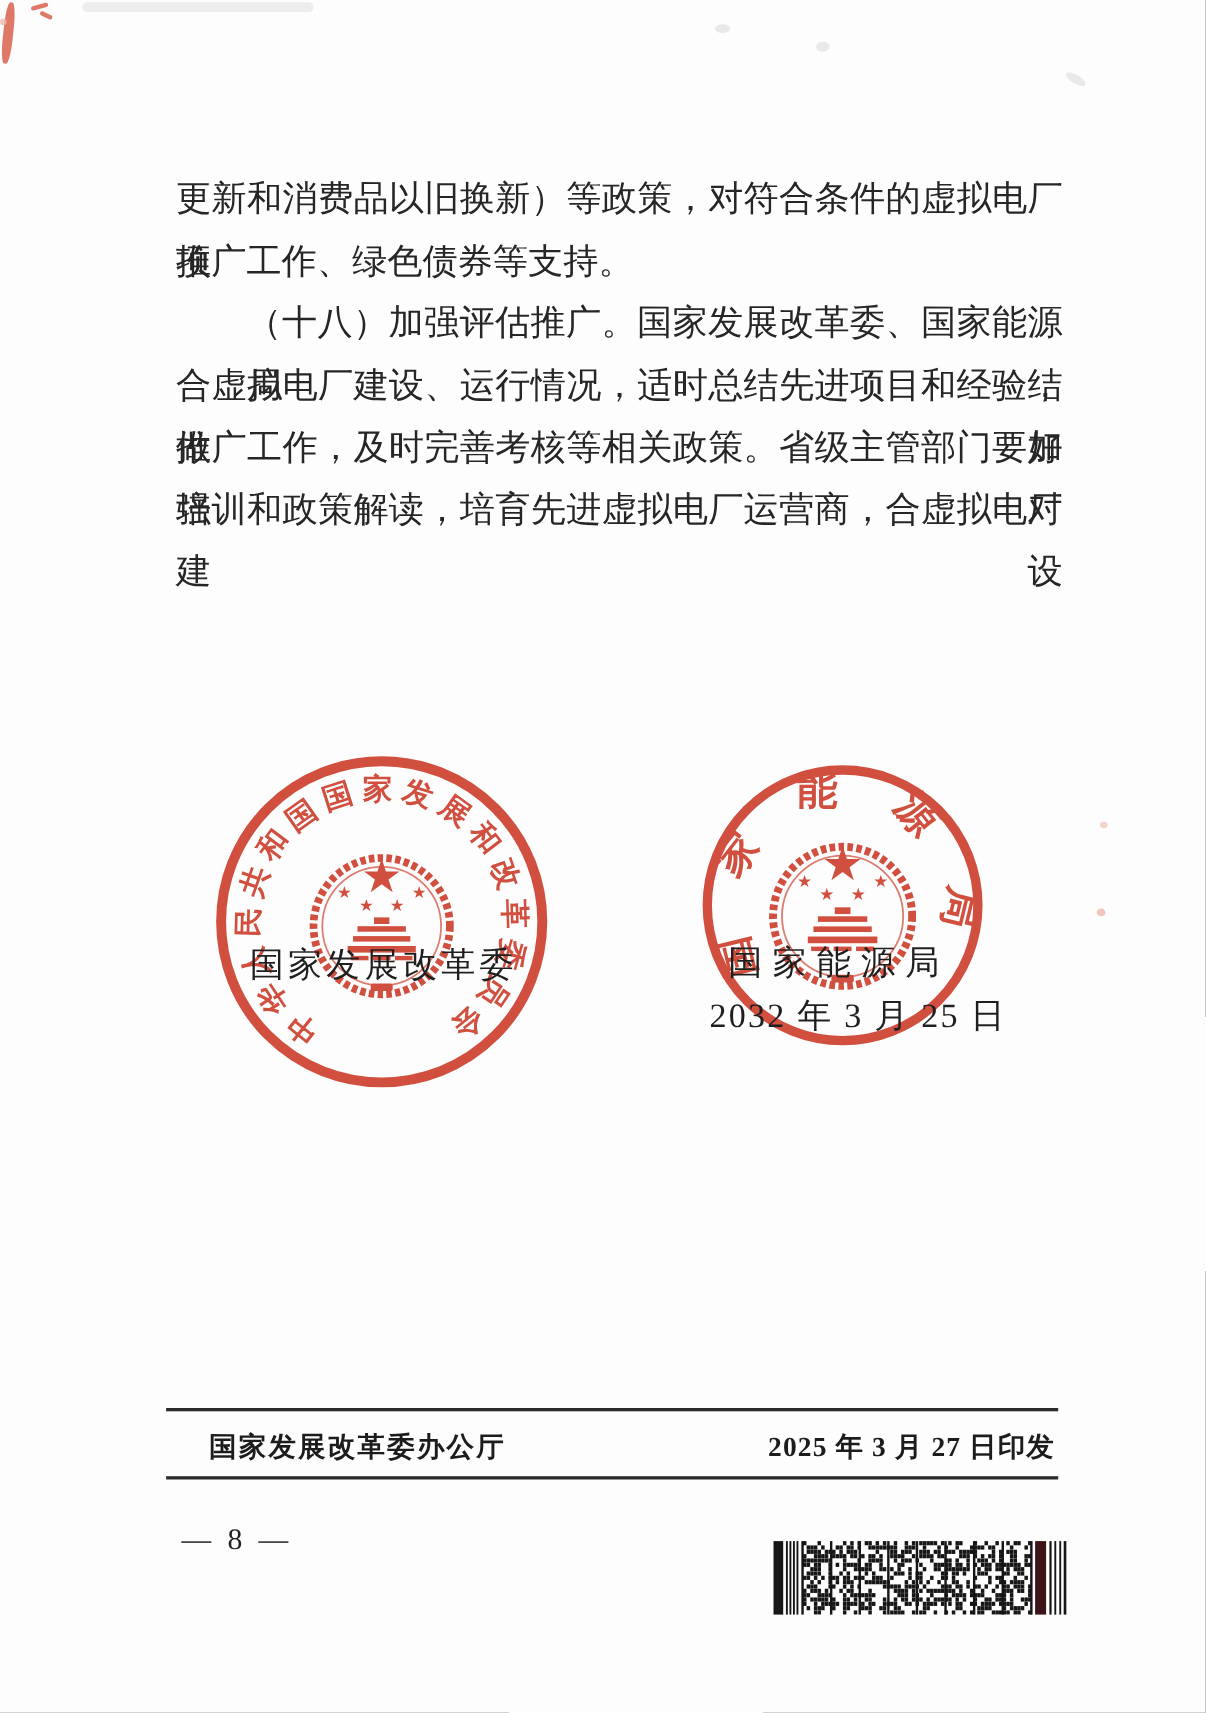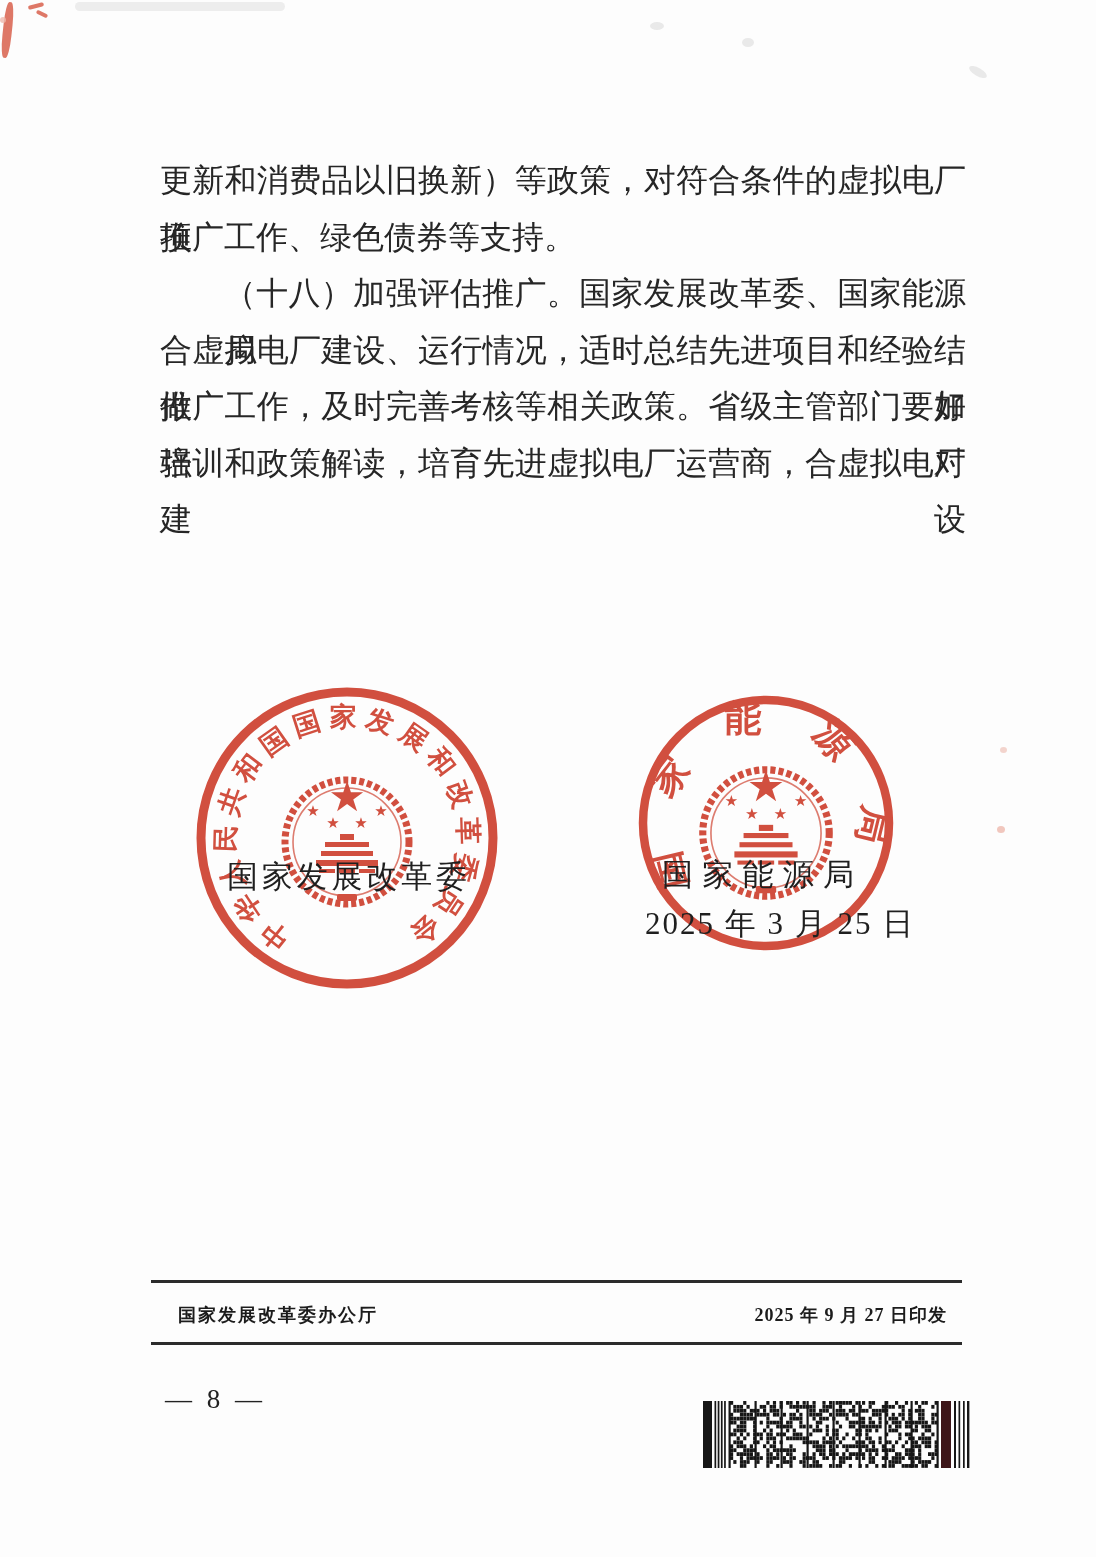--- a/index.html
+++ b/index.html
@@ -41,23 +41,23 @@
     font-size:31px;color:#1f1f1f;z-index:5;white-space:nowrap;
   }
   .sig span{display:inline-block;}
   .date-line{
     position:absolute;font-size:31px;color:#1f1f1f;z-index:5;white-space:nowrap;
     letter-spacing:2px;
   }
   
   .rule{position:absolute;left:151px;width:811px;height:3px;background:#2b2b2b;}
   .footer-row{
-    position:absolute;left:136px;top:1290px;width:811px;height:50px;
+    position:absolute;left:148px;top:1290px;width:811px;height:50px;
     display:flex;justify-content:space-between;align-items:center;
-    font-size:18px;font-weight:700;color:#1c1c1c;
+    font-size:25px;font-weight:700;color:#1c1c1c;
   }
   .footer-row .issuer{margin-left:42px;letter-spacing:2px;}
   .footer-row .printdate{letter-spacing:1px;}
   .page-num{
     position:absolute;left:165px;top:1384px;
     font-size:27px;color:#222;letter-spacing:4px;
   }
   .barcode{position:absolute;left:703px;top:1401px;width:268px;height:67px;}
 </style>
 </head>
@@ -135,26 +135,26 @@
       <span>革</span>
       <span>委</span>
     </div>
   <div class="sig" style="left:662px;top:854px;width:192px;">
       <span>国</span>
       <span>家</span>
       <span>能</span>
       <span>源</span>
       <span>局</span>
     </div>
-  <div class="date-line" style="left:645px;top:903px;">2025 年 3 月 25 日</div>
+  <div class="date-line" style="left:645px;top:903px;">2032 年 3 月 25 日</div>
 
   <div class="rule" style="top:1280px;"></div>
   <div class="footer-row">
     <span class="issuer">国家发展改革委办公厅</span>
-    <span class="printdate">2025 年 9 月 27 日印发</span>
+    <span class="printdate">2025 年 3 月 27 日印发</span>
   </div>
   <div class="rule" style="top:1342px;"></div>
   <div class="page-num">— 8 —</div>
 
   <div class="barcode">
     <svg id="barcode-svg" width="268" height="67" viewBox="0 0 268 67">
         <rect x="0" y="0" width="9" height="67" fill="#161616"></rect>
         <rect x="11.5" y="0" width="1.7" height="67" fill="#161616"></rect>
         <rect x="14.7" y="0" width="1.7" height="67" fill="#161616"></rect>
         <rect x="17.9" y="0" width="1.7" height="67" fill="#161616"></rect>

